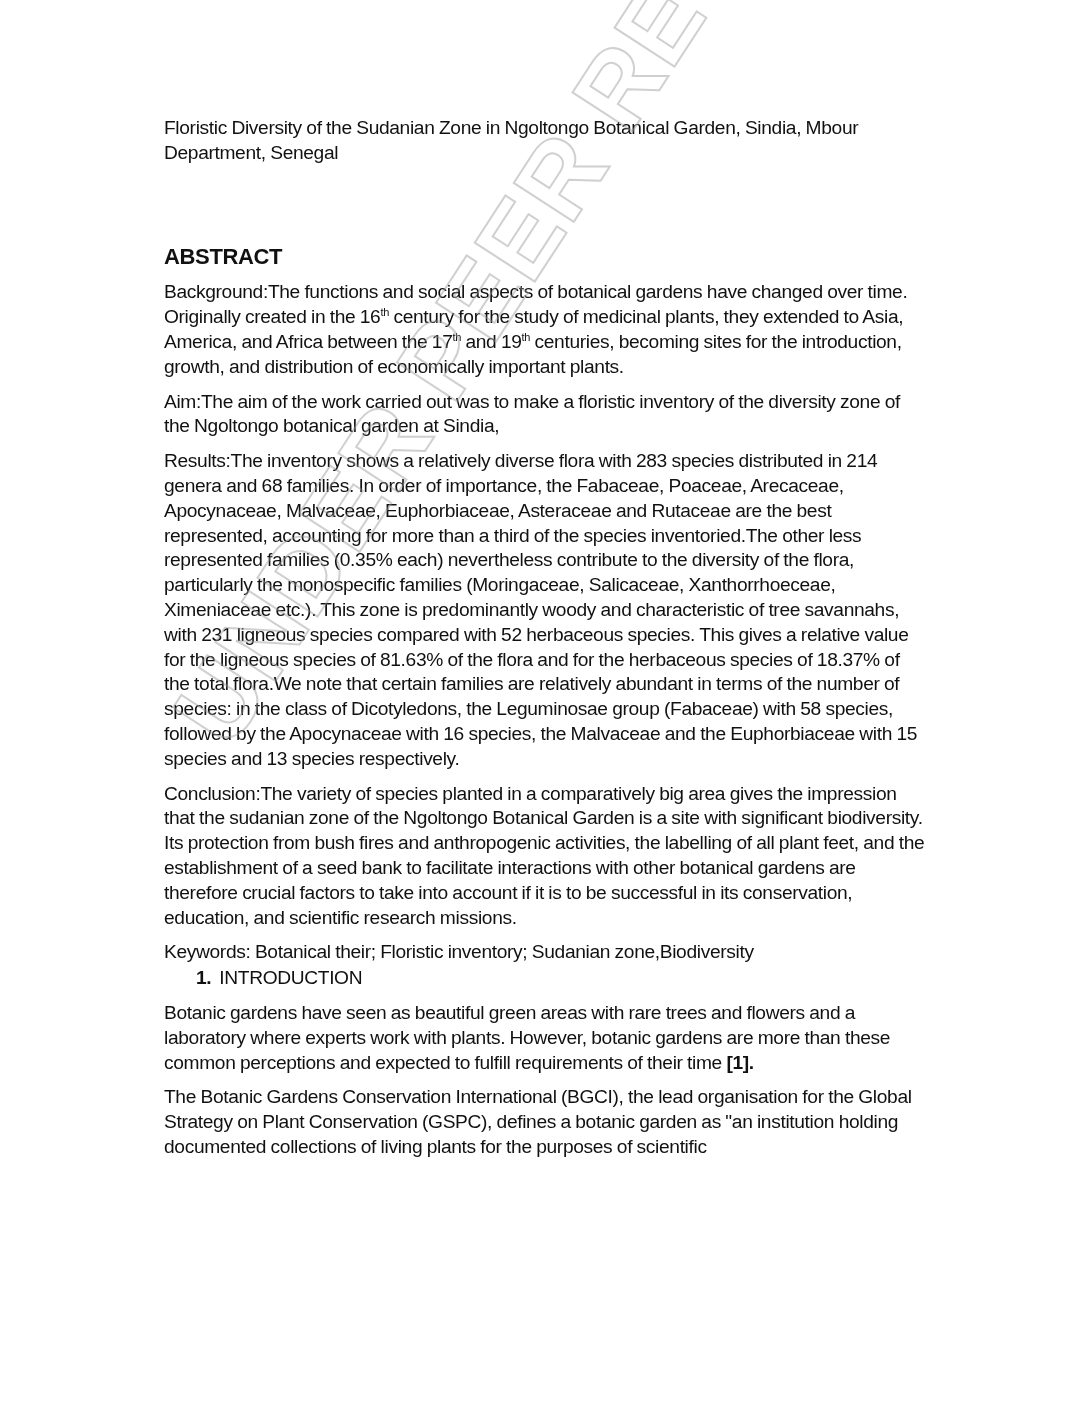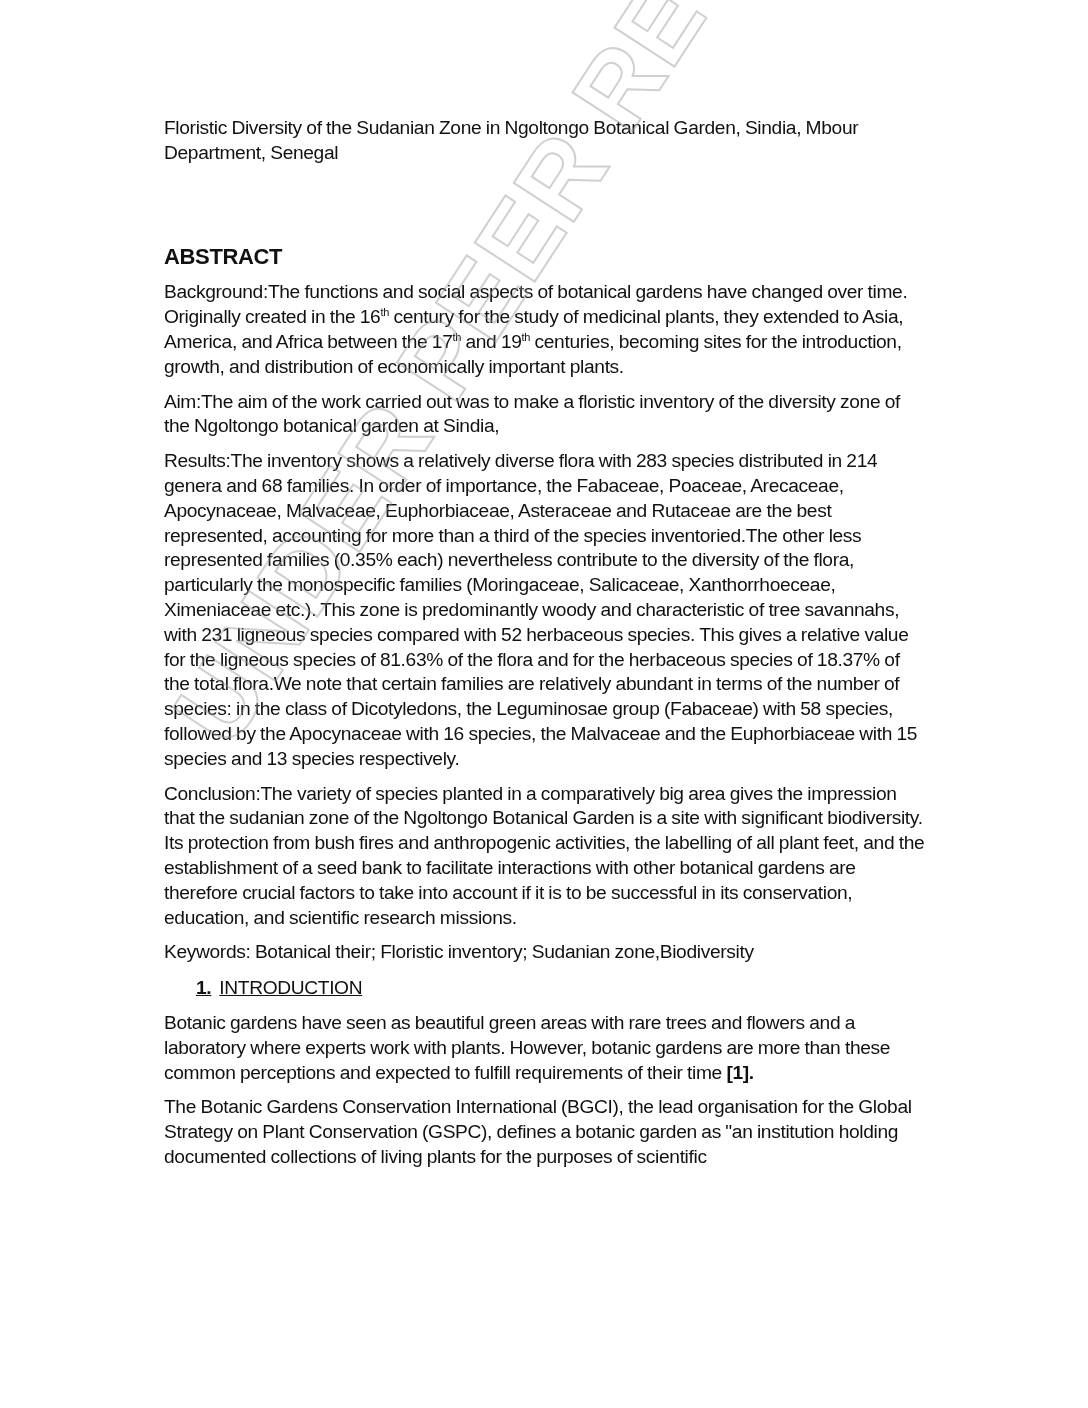--- a/index.html
+++ b/index.html
@@ -48,23 +48,22 @@
     }
     .label {
       font-weight: normal;
     }
     sup {
       font-size: 11px;
       line-height: 0;
       vertical-align: 7px;
     }
     .intro-heading {
-      margin-top: 11px;
+      margin-top: 1px;
       padding-left: 32px;
-      text-decoration: underline;
     }
     .intro-heading .num {
       font-weight: bold;
       margin-right: 8px;
     }
     .cite {
       font-weight: bold;
     }
     .watermark {
       position: absolute;

